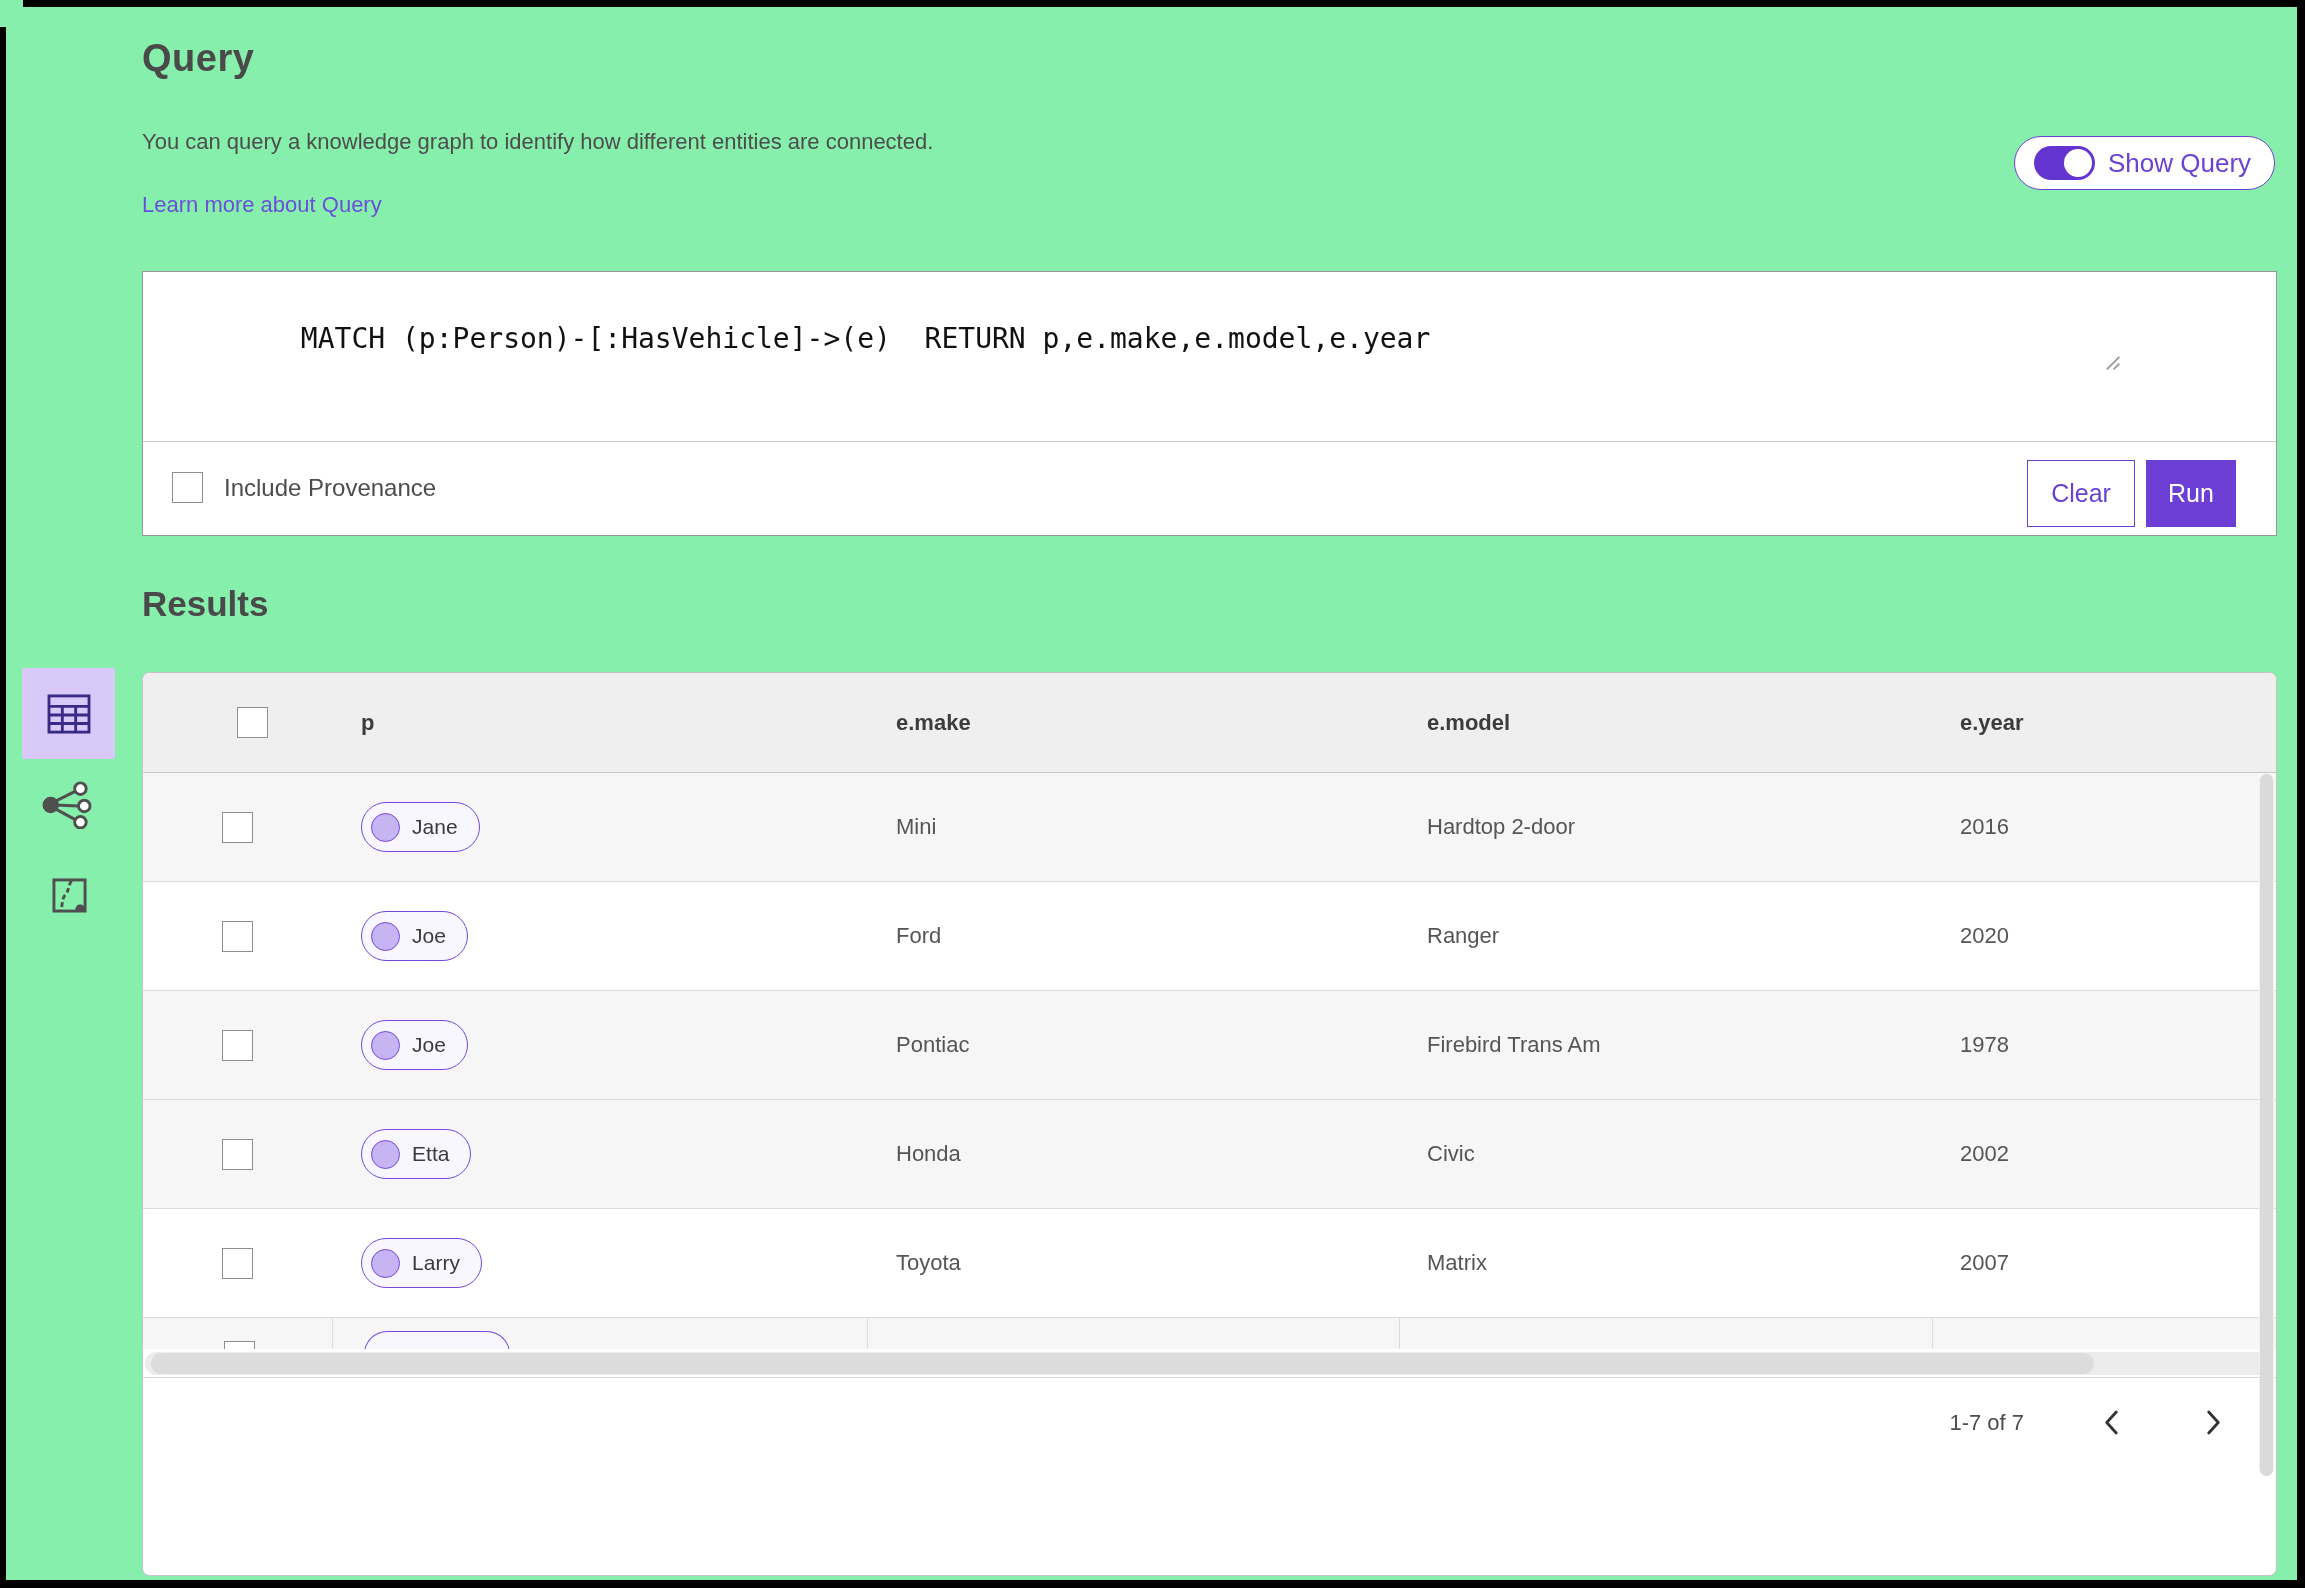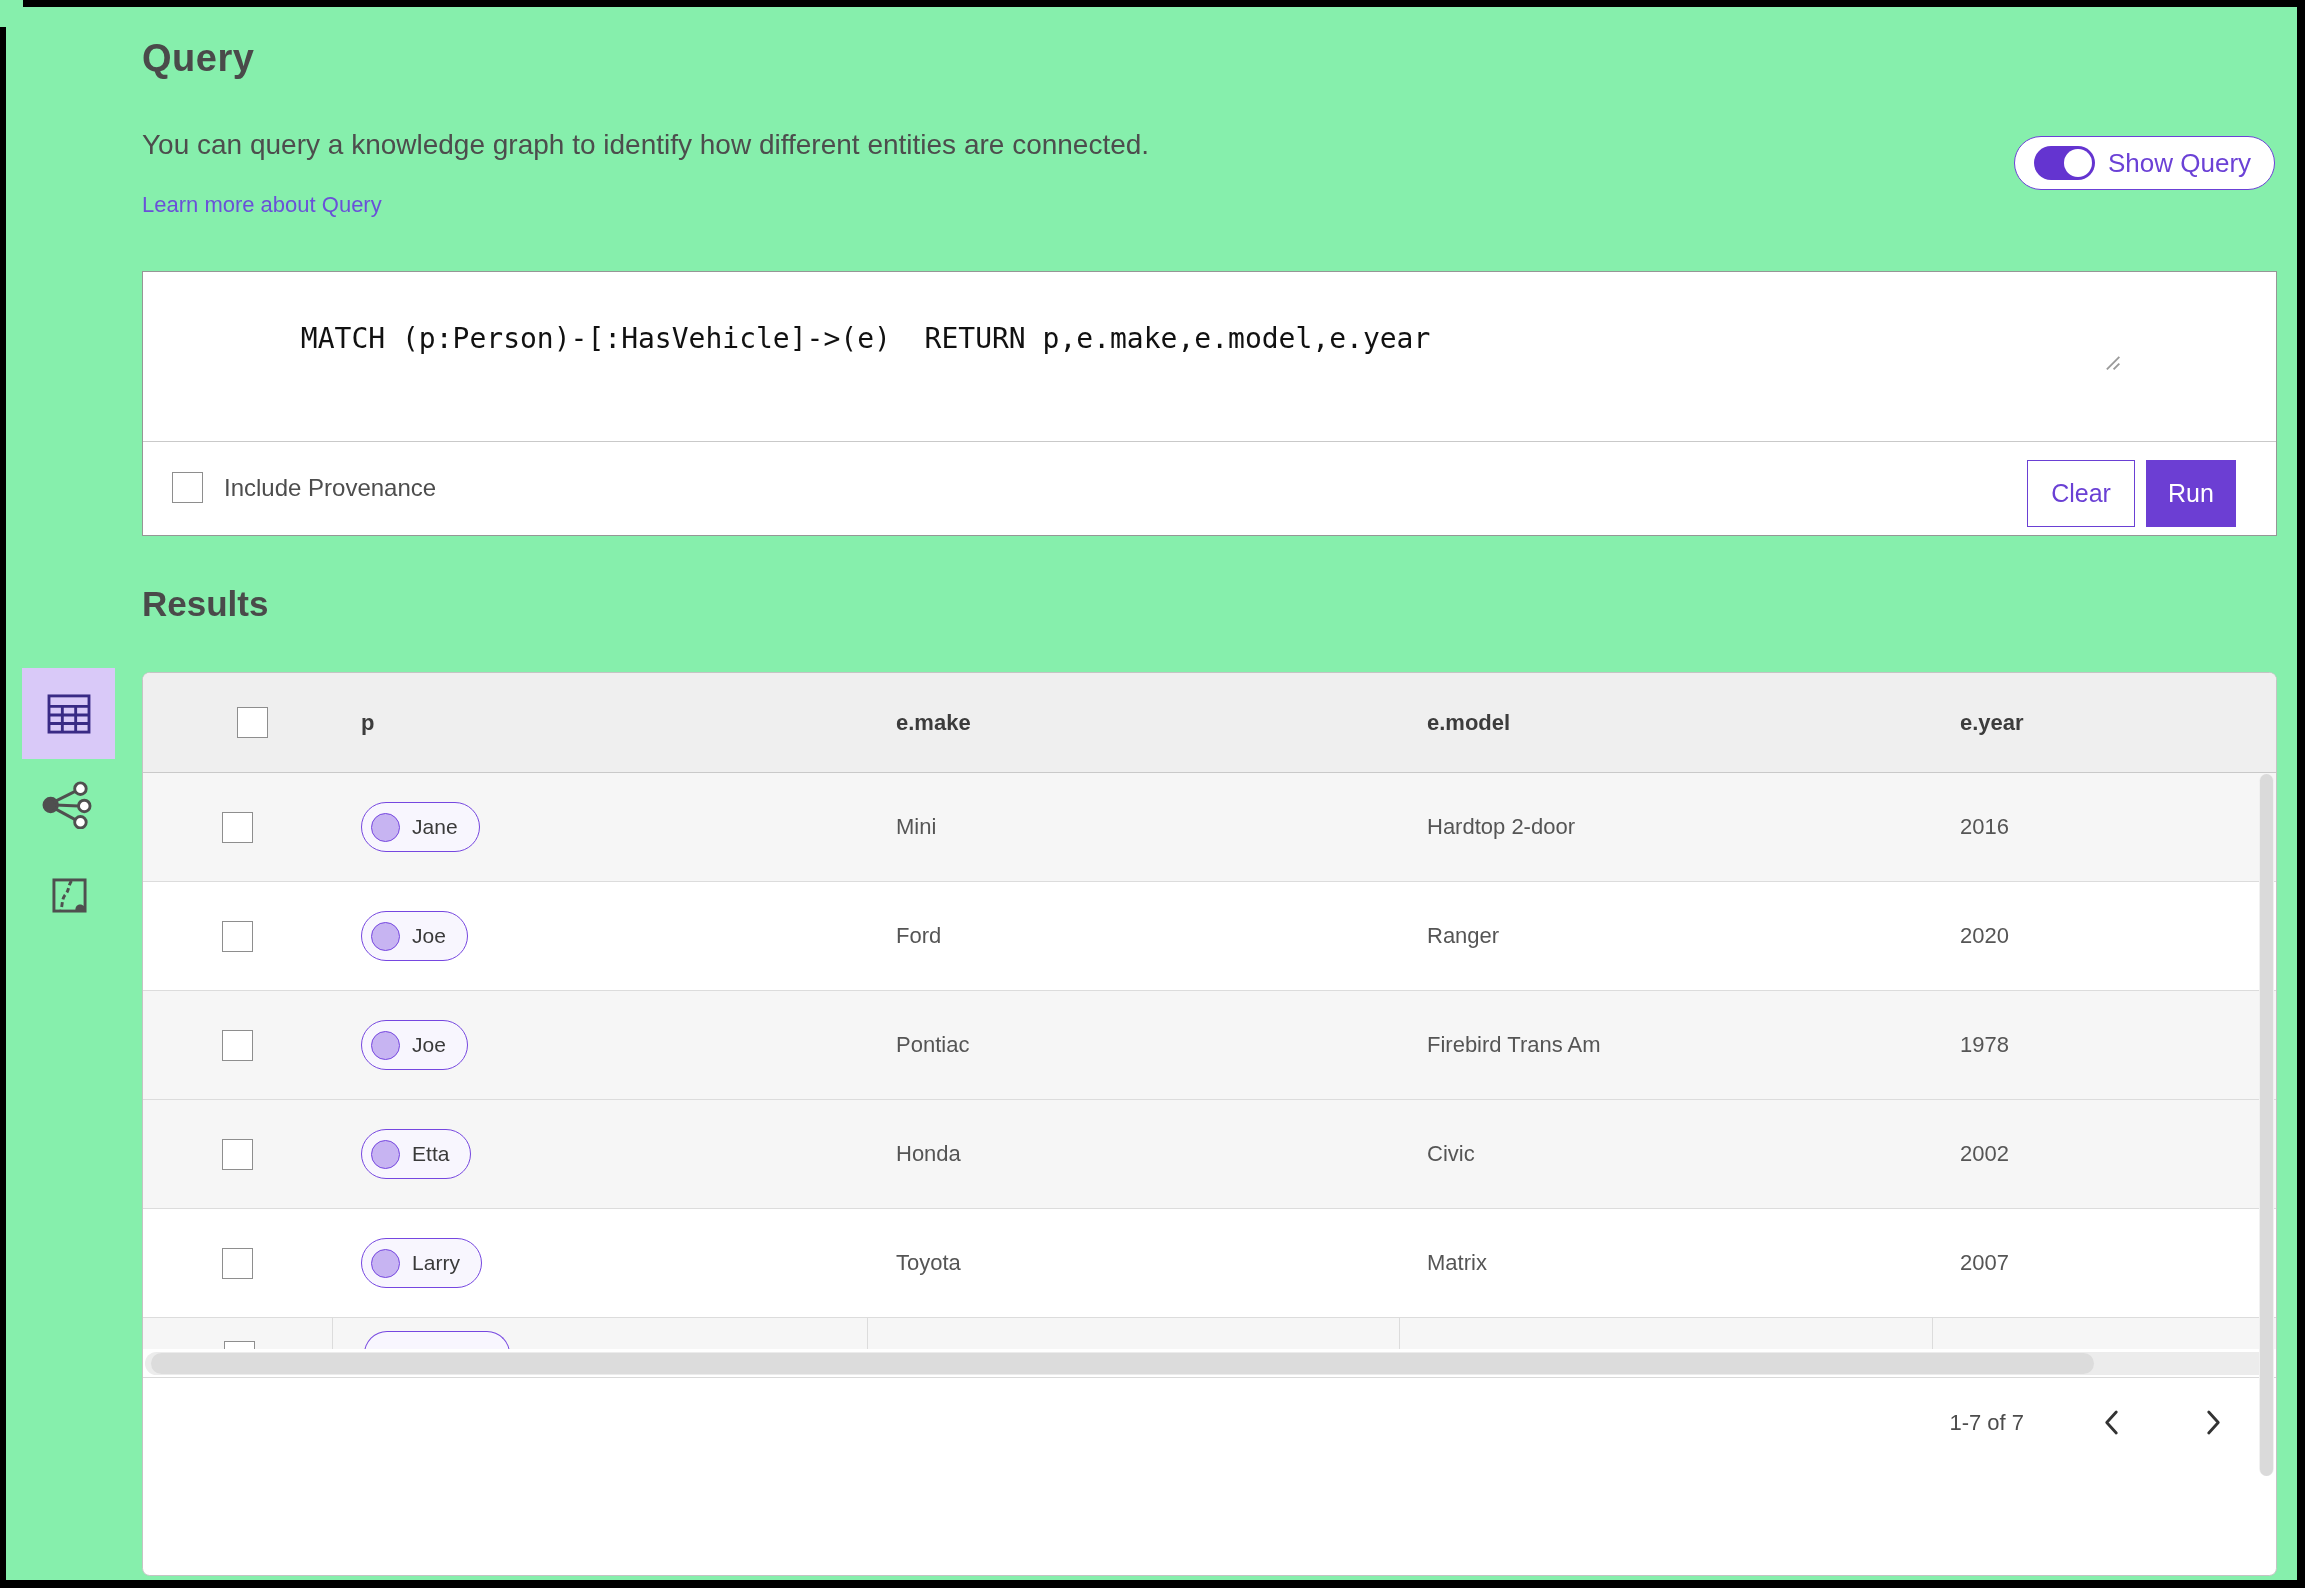--- a/index.html
+++ b/index.html
@@ -9,21 +9,21 @@
 
   
   .frame-top    { position:absolute; left:23px; top:0; right:0; height:6.7px; background:#000; }
   .frame-right  { position:absolute; right:0; top:0; bottom:0; width:8.6px; background:#000; }
   .frame-bottom { position:absolute; left:0; bottom:0; right:0; height:8.6px; background:#000; }
   .frame-left   { position:absolute; left:0; top:27px; bottom:0; width:5.8px; background:#000; }
 
   #content { position:absolute; left:142px; top:0; width:2135px; height:1589px; }
 
   .h1 { position:absolute; top:37px; left:0; font-size:38px; font-weight:700; color:#4a4a4a; letter-spacing:0.5px; }
-  .desc { position:absolute; top:129px; left:0; font-size:28px; color:#4d4d4d; }
+  .desc { position:absolute; top:129px; left:0; font-size:22px; color:#4d4d4d; }
   .learn-link { position:absolute; top:192px; left:0; font-size:22px; color:#6a50d8; cursor:pointer; }
 
   
   .show-query { position:absolute; top:136px; right:1.9px; height:54px; min-width:248px;
                 border:1.9px solid #6b41d6; border-radius:35px; display:flex; align-items:center;
                 padding:0 23px 0 19px; gap:13.4px; background:#fff; cursor:pointer; }
   .switch { width:61px; height:34px; background:#6434d0; border-radius:19px; position:relative; flex:0 0 auto; }
   .switch .knob { position:absolute; top:2.9px; right:2.9px; width:28px; height:28px; background:#fff; border-radius:50%; }
   .show-query .lbl { font-size:26px; color:#6b41d6; white-space:nowrap; }
 

